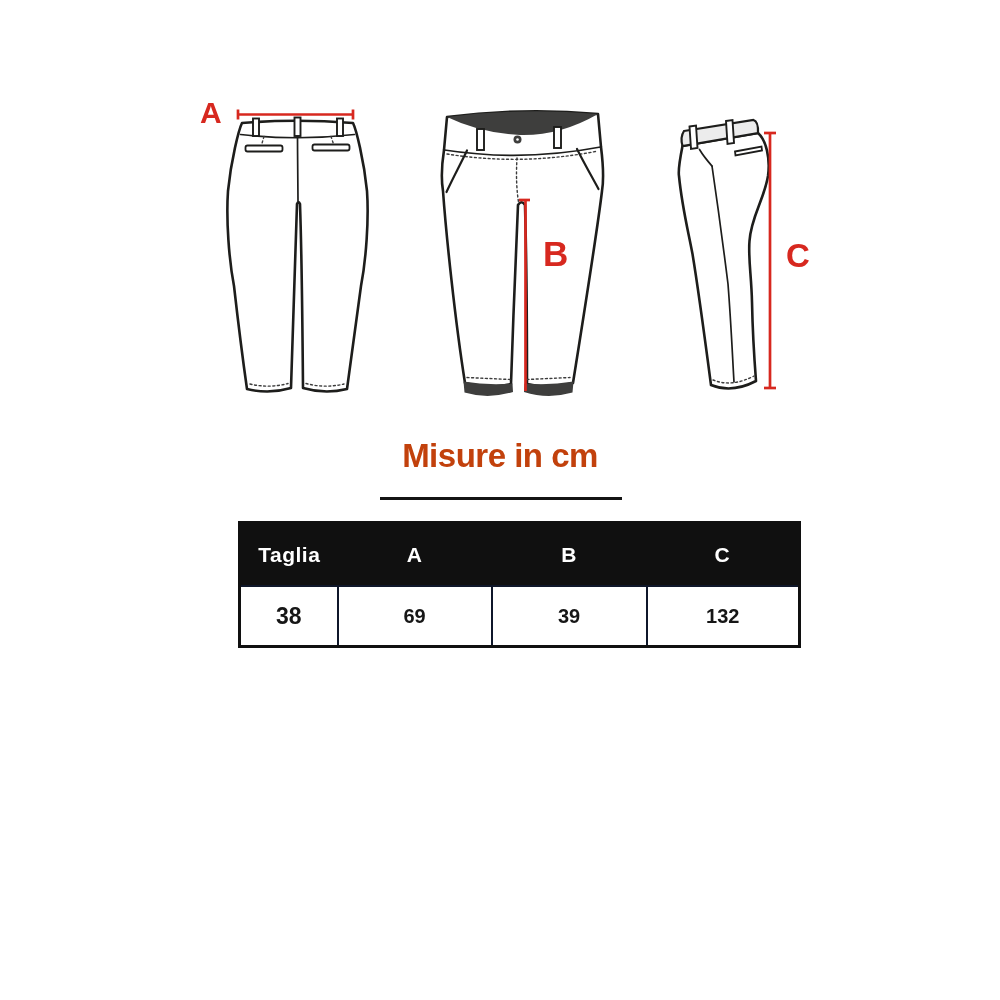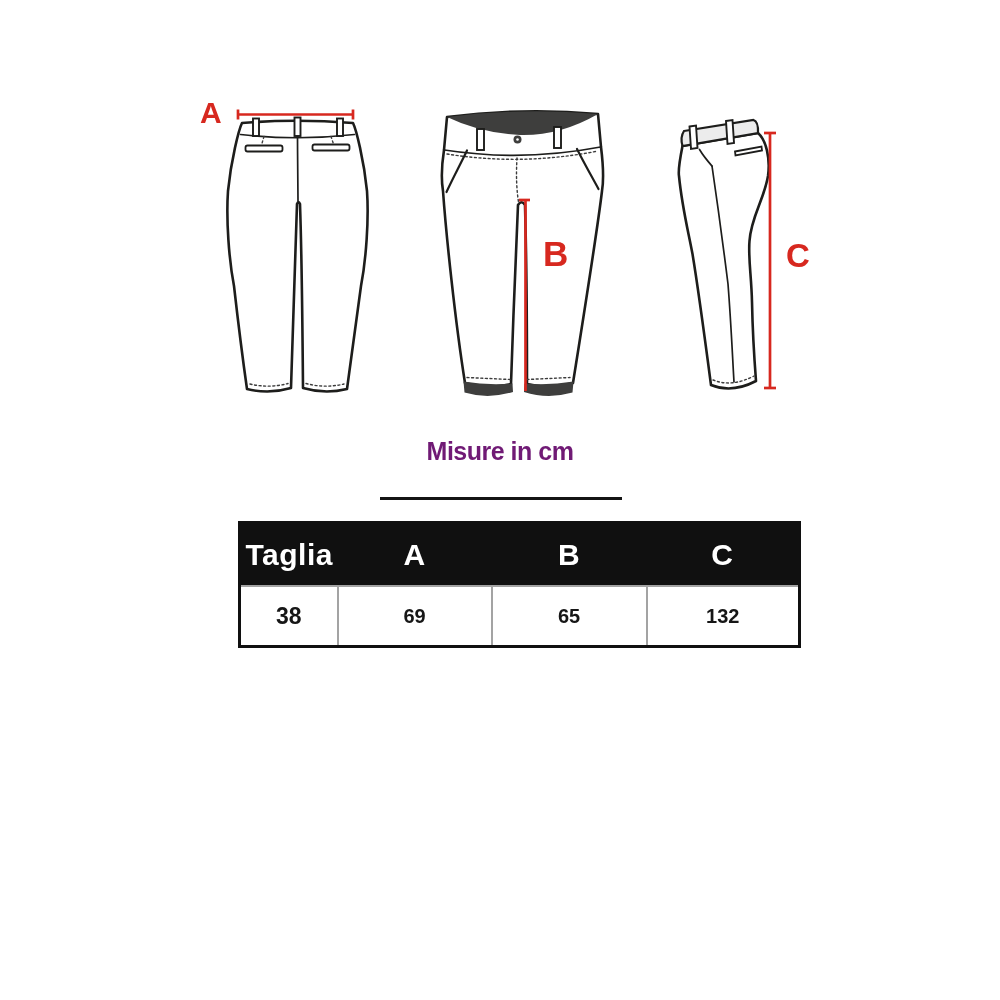--- a/index.html
+++ b/index.html
@@ -20,38 +20,38 @@
   .welt    { fill:#ffffff; stroke:#1d1d1b; stroke-width:1.8; }
 
   .measure-label {
     position:absolute; font-weight:bold; line-height:1;
     letter-spacing:0;
   }
   .measure-line { position:absolute; }
   .measure-line svg line { stroke:currentColor; stroke-width:2.7; stroke-linecap:butt; }
 
   .title-wrap { position:absolute; left:250px; top:437px; width:500px; text-align:center; }
-  .title-text { font-size:25px; font-weight:bold; letter-spacing:-0.5px; color:#701a75; }
+  .title-text { font-size:33px; font-weight:bold; letter-spacing:-0.5px; color:#c2410c; }
   .title-underline { position:absolute; left:380px; top:497px; width:242px; height:3px; background:#141414; }
 
   table.size-table {
     position:absolute; left:238px; top:521px;
     border-collapse:collapse; table-layout:fixed;
     width:560px;
     border:3px solid #101010;
     text-align:center;
   }
   table.size-table th {
-    height:59px; font-size:30px; font-weight:bold; letter-spacing:0.5px;
+    height:59px; font-size:21px; font-weight:bold; letter-spacing:0.5px;
     border:0;
   }
   table.size-table td {
     height:56px; background:#ffffff; color:#161616;
     font-size:20px; font-weight:bold;
-    border:2px solid #a3a3a3;
+    border:2px solid #0f172a;
   }
   table.size-table td.first { font-size:23px; }
   col.c0 { width:98px; } col.c1 { width:154px; } col.c2 { width:155px; } col.c3 { width:153px; }
 </style>
 </head>
 <body>
 
 <div class="canvas">
 
   <div class="abs drawing" style="left:205px; top:98px;">
@@ -163,19 +163,19 @@
         <th>Taglia</th>
         <th>A</th>
         <th>B</th>
         <th>C</th>
       </tr>
     </thead>
     <tbody>
       <tr>
         <td class="first">38</td>
         <td>69</td>
-        <td>65</td>
+        <td>39</td>
         <td>132</td>
       </tr>
     </tbody>
   </table>
 
 </div>
 
 </body></html>

